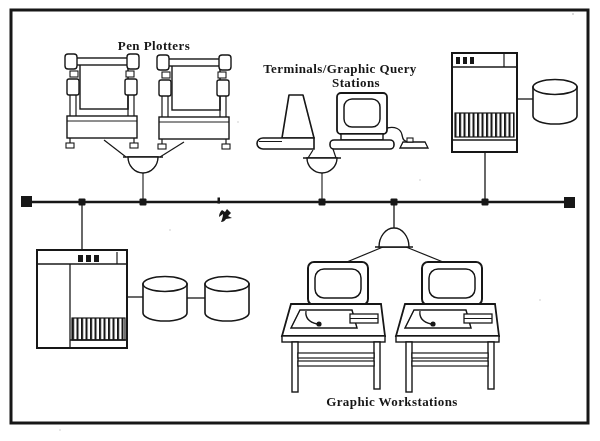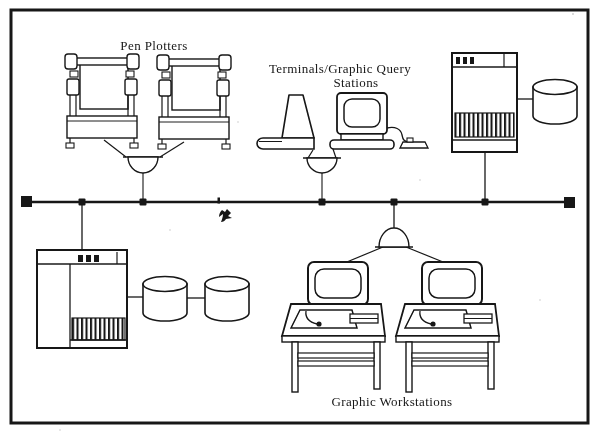--- a/index.html
+++ b/index.html
@@ -1,19 +1,20 @@
 <!DOCTYPE html>
 <html style="--ink: #1c1c1c; --paper: #ffffff;"><head>
 <meta charset="utf-8">
 <style>
   :root { --ink:#1c1c1c; --paper:#ffffff; }
   html,body { margin:0; padding:0; background:#fff; }
   .page {
     position:relative; width:495px; height:441px; background:var(--paper);
     font-family:"Liberation Serif", serif;
+    font-weight:bold;
   }
   svg.scan { position:absolute; left:0; top:0; filter: blur(0.25px) contrast(1.05); }
   .sh { fill:var(--paper); stroke:var(--ink); }
   .ln { fill:none; stroke:var(--ink); }
   .fl { fill:var(--ink); stroke:none; }
   text.lbl {
     fill:var(--ink);
     font-family:"Liberation Serif", serif;
     font-size:13px; letter-spacing:0.4px;
   }

